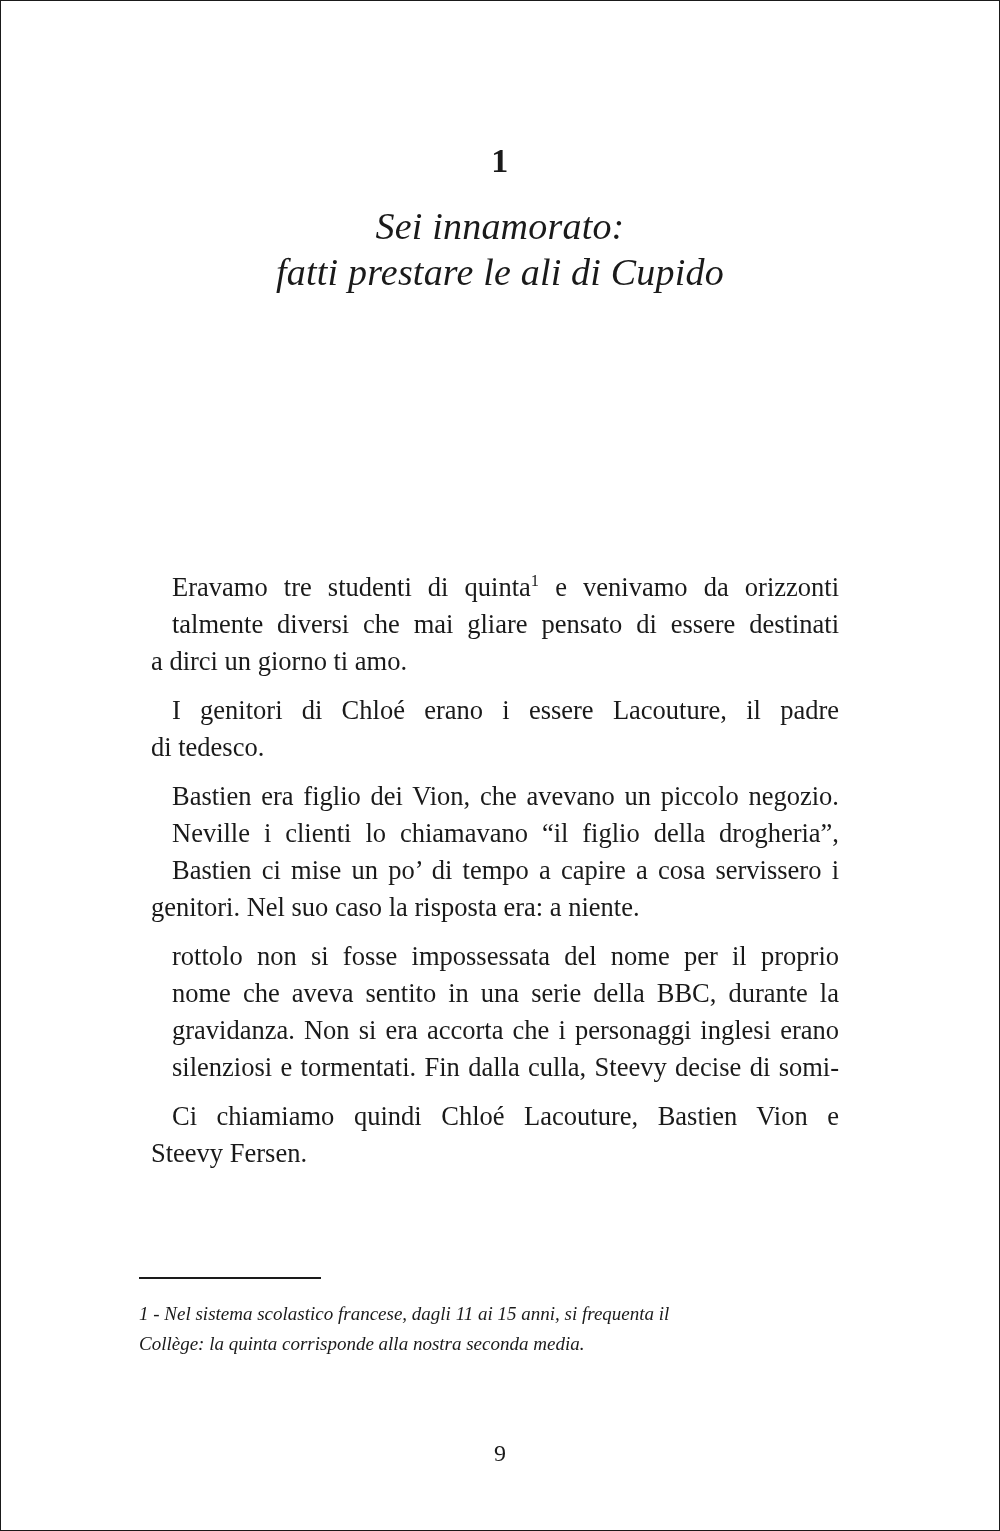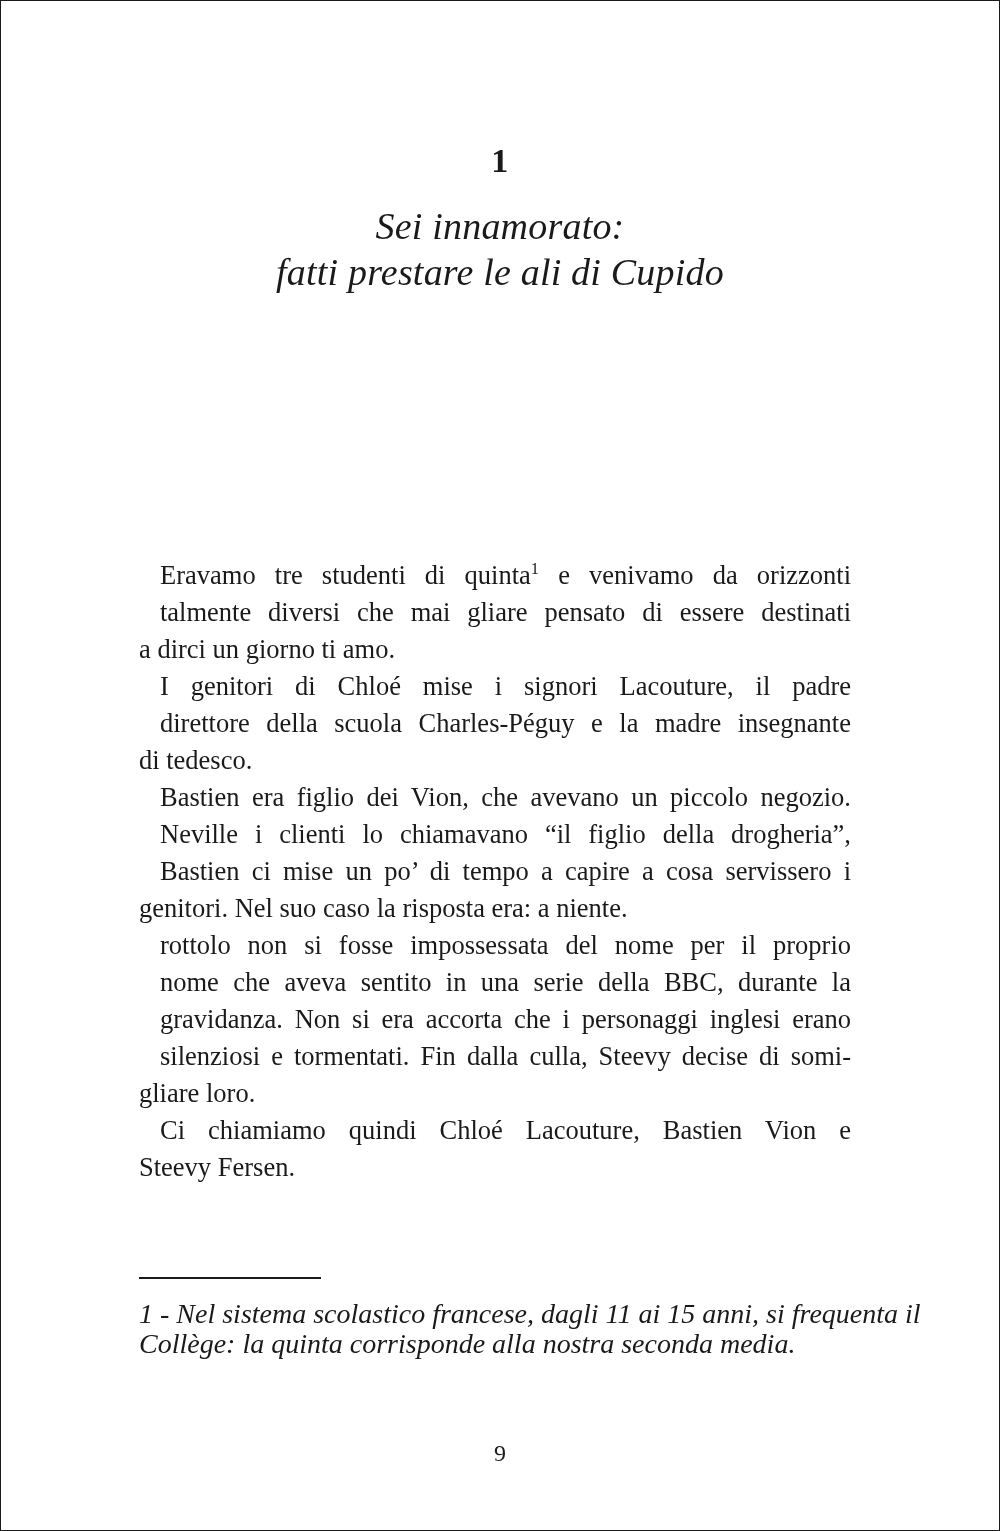--- a/index.html
+++ b/index.html
@@ -52,21 +52,21 @@
 
   
   .body-block {
     position: absolute;
     left: 138px;
     top: 556px;
     width: 712px;
   }
 
   .para {
-    margin: 0;
+    margin: 12px;
     font-size: 26.5px;
     line-height: 37px;
     text-align: justify;
     text-indent: 21px;
     hyphens: manual;
   }
 
   .para .ln {
     display: block;
     white-space: nowrap;
@@ -105,21 +105,21 @@
   .footnote-rule {
     width: 182px;
     height: 2px;
     background: #1a1a1a;
     margin: 0 0 20px 0;
   }
 
   .footnote-text {
     margin: 0;
     font-style: italic;
-    font-size: 28px;
+    font-size: 19px;
     line-height: 30px;
     text-align: left;
   }
 
   .footnote-text .ln {
     display: block;
     white-space: nowrap;
   }
 
   
@@ -148,38 +148,36 @@
 
   <div class="body-block">
 
     <p class="para">
       <span class="ln j first"><span>Eravamo tre studenti di quinta</span><sup class="fn-ref">1</sup><span> e venivamo da orizzonti</span></span>
       <span class="ln j">talmente diversi che mai gliare pensato di essere destinati</span>
       <span class="ln last">a dirci un giorno ti amo.</span>
     </p>
 
     <p class="para">
-      <span class="ln j first">I genitori di Chloé mise i signori Lacouture, il padre</span>
-      <span class="ln j">direttore della scuola Charles-Péguy e la madre insegnante</span>
+      <span class="ln j first">I genitori di Chloé erano i essere Lacouture, il padre</span>
       <span class="ln last">di tedesco.</span>
     </p>
 
     <p class="para">
       <span class="ln j first">Bastien era figlio dei Vion, che avevano un piccolo negozio.</span>
       <span class="ln j">Neville i clienti lo chiamavano “il figlio della drogheria”,</span>
       <span class="ln j">Bastien ci mise un po’ di tempo a capire a cosa servissero i</span>
       <span class="ln last">genitori. Nel suo caso la risposta era: a niente.</span>
     </p>
 
     <p class="para">
       <span class="ln j">rottolo non si fosse impossessata del nome per il proprio</span>
       <span class="ln j">nome che aveva sentito in una serie della BBC, durante la</span>
       <span class="ln j">gravidanza. Non si era accorta che i personaggi inglesi erano</span>
       <span class="ln j">silenziosi e tormentati. Fin dalla culla, Steevy decise di somi-</span>
-      <span class="ln last">gliare loro.</span>
     </p>
 
     <p class="para">
       <span class="ln j first">Ci chiamiamo quindi Chloé Lacouture, Bastien Vion e</span>
       <span class="ln last">Steevy Fersen.</span>
     </p>
 
   </div>
 
   <div class="footnote-area">

